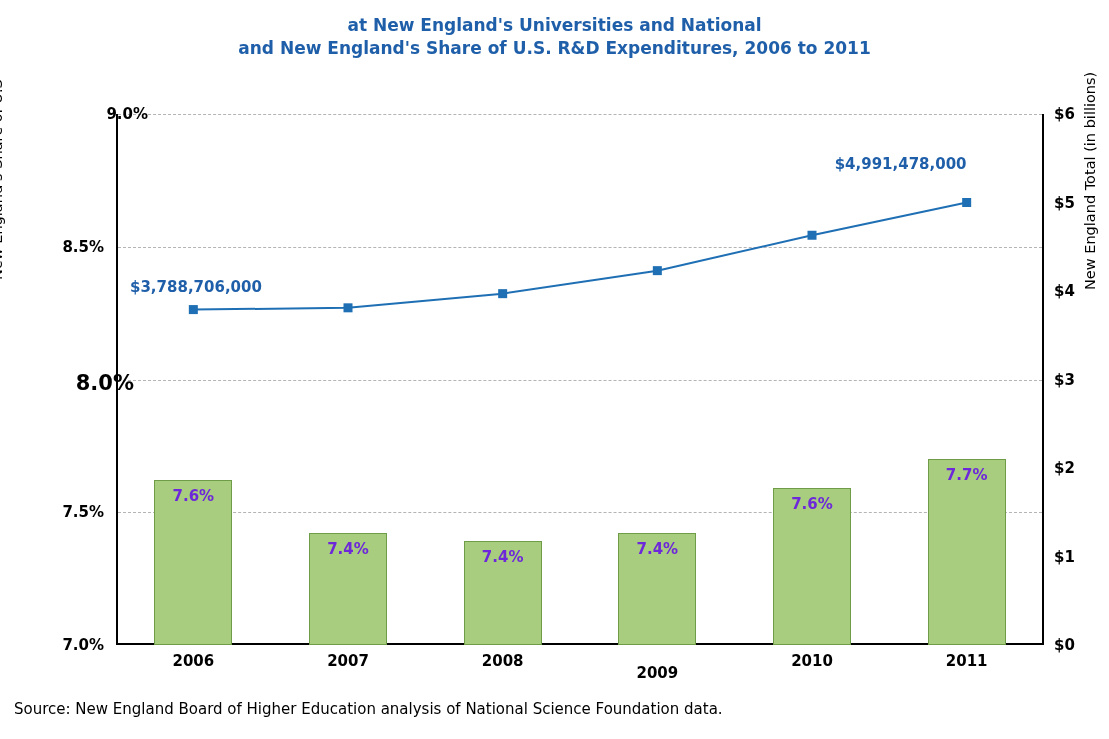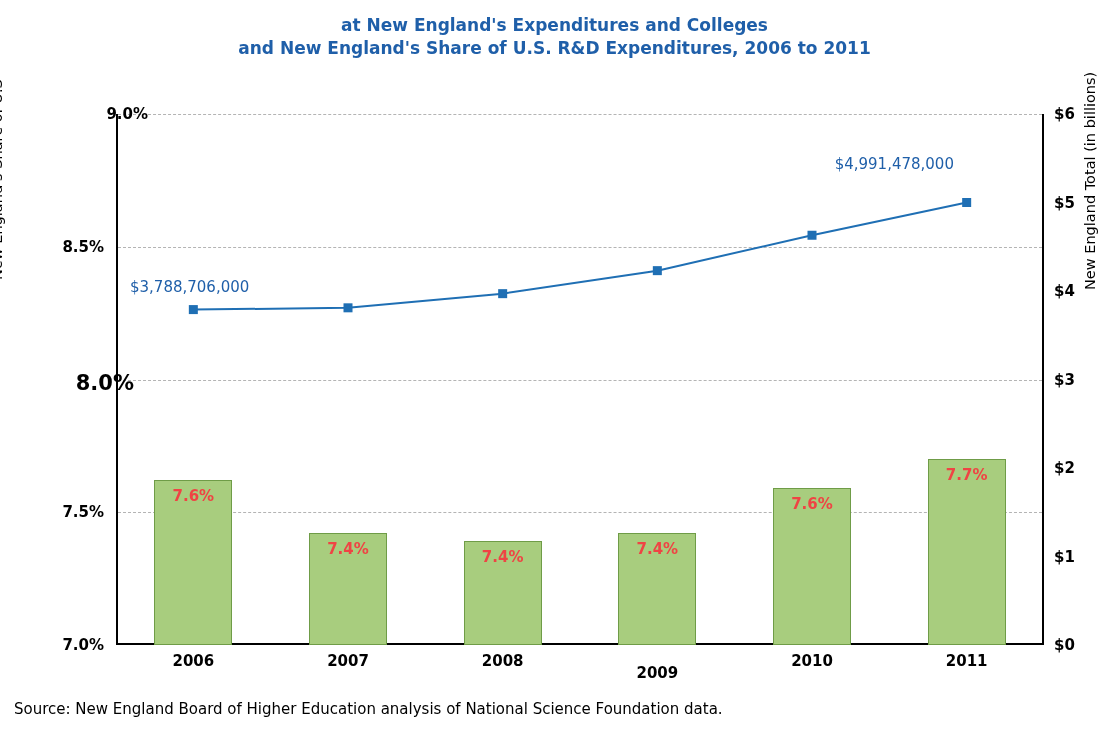--- a/index.html
+++ b/index.html
@@ -84,57 +84,57 @@
   .bar {
     position: absolute;
     background: #a8cd7e;
     border: 1px solid #6f9c47;
     box-sizing: border-box;
   }
   .bar-label {
     position: absolute;
     font-size: 15px;
     font-weight: bold;
-    color: #ef4444;
+    color: #6d28d9;
     text-align: center;
     white-space: nowrap;
   }
 
   
   #line-svg {
     position: absolute;
     left: 0;
     top: 0;
     width: 1109px;
     height: 739px;
     pointer-events: none;
   }
   .point-label {
     position: absolute;
     font-size: 15px;
-    font-weight: normal;
+    font-weight: bold;
     color: #1f5fa9;
     white-space: nowrap;
   }
 
   
   #source-note {
     position: absolute;
     left: 14px;
     top: 700px;
     font-size: 15px;
     color: #000000;
     white-space: nowrap;
   }
 </style>
 </head>
 <body>
 
 <div id="title-block">
-  <div>at New England's Expenditures and Colleges</div>
+  <div>at New England's Universities and National</div>
   <div>and New England's Share of U.S. R&amp;D Expenditures, 2006 to 2011</div>
 </div>
 
 <div id="chart-area">
 
 <div class="gridline" style="top: 398.25px;"></div>
     <div class="gridline" style="top: 265.5px;"></div>
     <div class="gridline" style="top: 132.75px;"></div>
     <div class="gridline" style="top: 0px;"></div>
   </div>

